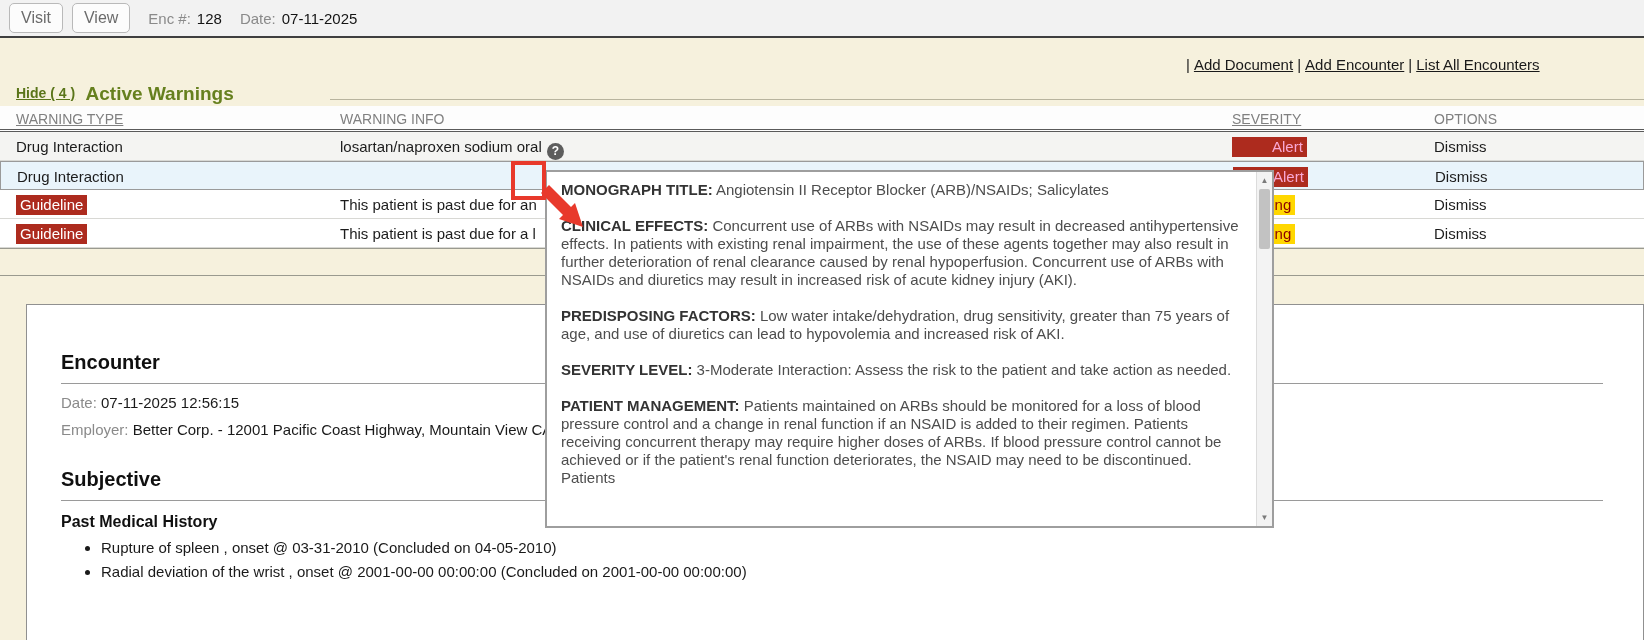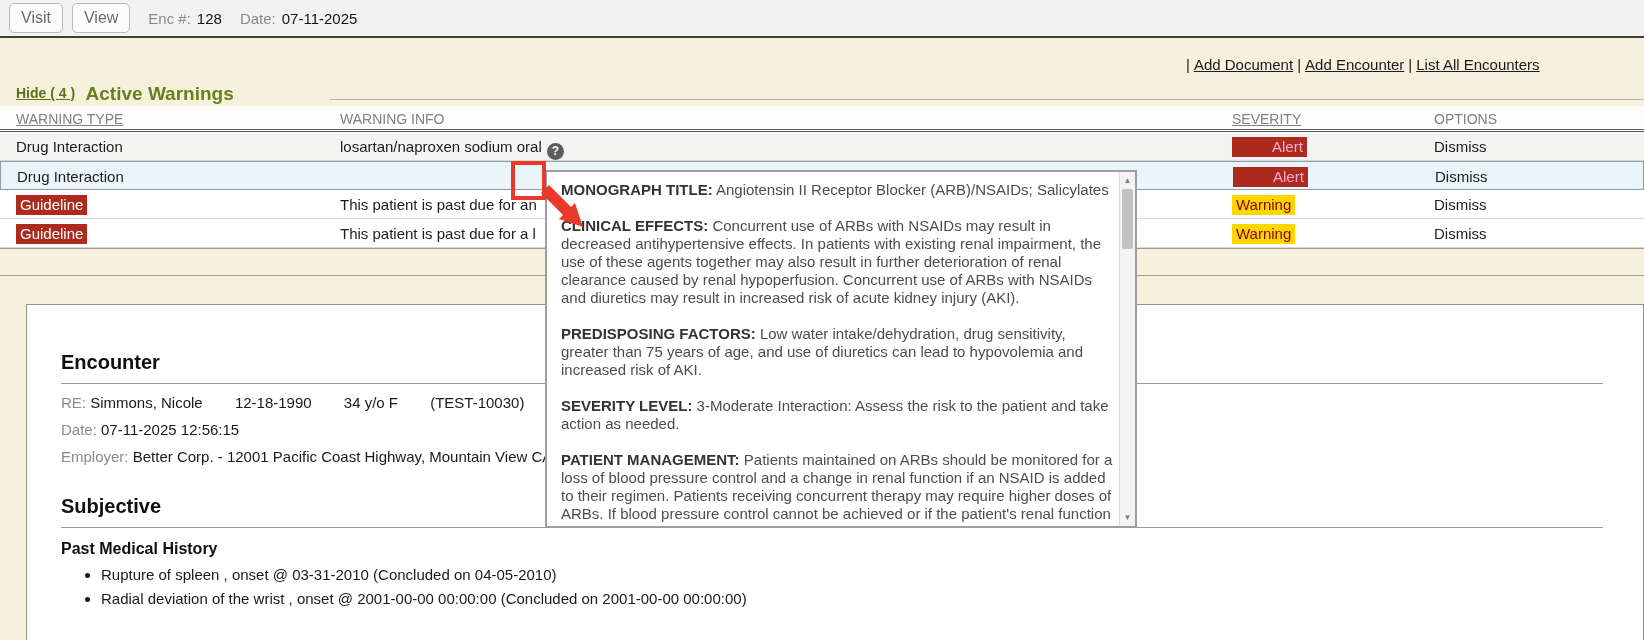--- a/index.html
+++ b/index.html
@@ -62,21 +62,21 @@
   .enc-rule { border:none; border-top:1px solid #9a9a9a; margin:9px 0 10px 0; }
   .enc-line { font-size:15px; color:#1a1a1a; margin-bottom:10px; }
   .enc-lbl { color:#8a8a8a; }
   .enc-line .gap { margin-right:28px; }
   .subj-title { font-size:20px; font-weight:bold; color:#101010; margin-top:30px; }
   .pmh-title { font-size:16px; font-weight:bold; color:#101010; margin-top:12px; }
   .pmh-list { margin:8px 0 0 40px; font-size:15px; color:#1a1a1a; }
   .pmh-list li { margin-bottom:7px; }
 
   
-  .popup { position:absolute; left:545px; top:170px; width:592px; height:358px;
+  .popup { position:absolute; left:545px; top:170px; width:729px; height:358px;
            background:#ffffff; border:2px solid #9e9e9e; z-index:5; overflow:hidden; }
   .popup-body { position:absolute; left:0; top:0; right:16px; bottom:0;
                 padding:9px 6px 0 14px; overflow:hidden; }
   .popup p { font-size:15px; line-height:18px; color:#4d4d4d; margin-bottom:18px; }
   .popup b { color:#333333; }
   .sb { position:absolute; top:0; right:0; bottom:0; width:16px; background:#f3f3f3; border-left:1px solid #dcdcdc; }
   .sb-btn { position:absolute; left:0; width:15px; height:15px; text-align:center;
             font-size:8px; line-height:15px; color:#7a7a7a; cursor:pointer; }
   .sb-up { top:1px; } .sb-down { bottom:1px; }
   .sb-thumb { position:absolute; left:2px; top:17px; width:11px; height:60px;
@@ -146,27 +146,20 @@
       <span class="c4"><span class="dismiss">Dismiss</span></span>
     </div>
 
     <div class="wfoot"></div>
   </div>
 
   <section class="enc-card">
     <h2 class="enc-title">Encounter</h2>
     <hr class="enc-rule">
     <div class="enc-line">
-      <span class="enc-lbl">RE:</span>
-      <span class="gap">Simmons, Nicole</span>
-      <span class="gap">12-18-1990</span>
-      <span class="gap">34 y/o F</span>
-      <span>(TEST-10030)</span>
-    </div>
-    <div class="enc-line">
       <span class="enc-lbl">Date:</span>
       <span>07-11-2025 12:56:15</span>
     </div>
     <div class="enc-line">
       <span class="enc-lbl">Employer:</span>
       <span>Better Corp. - 12001 Pacific Coast Highway, Mountain View CA</span>
     </div>
     <h2 class="subj-title">Subjective</h2>
     <hr class="enc-rule">
     <h3 class="pmh-title">Past Medical History</h3>

